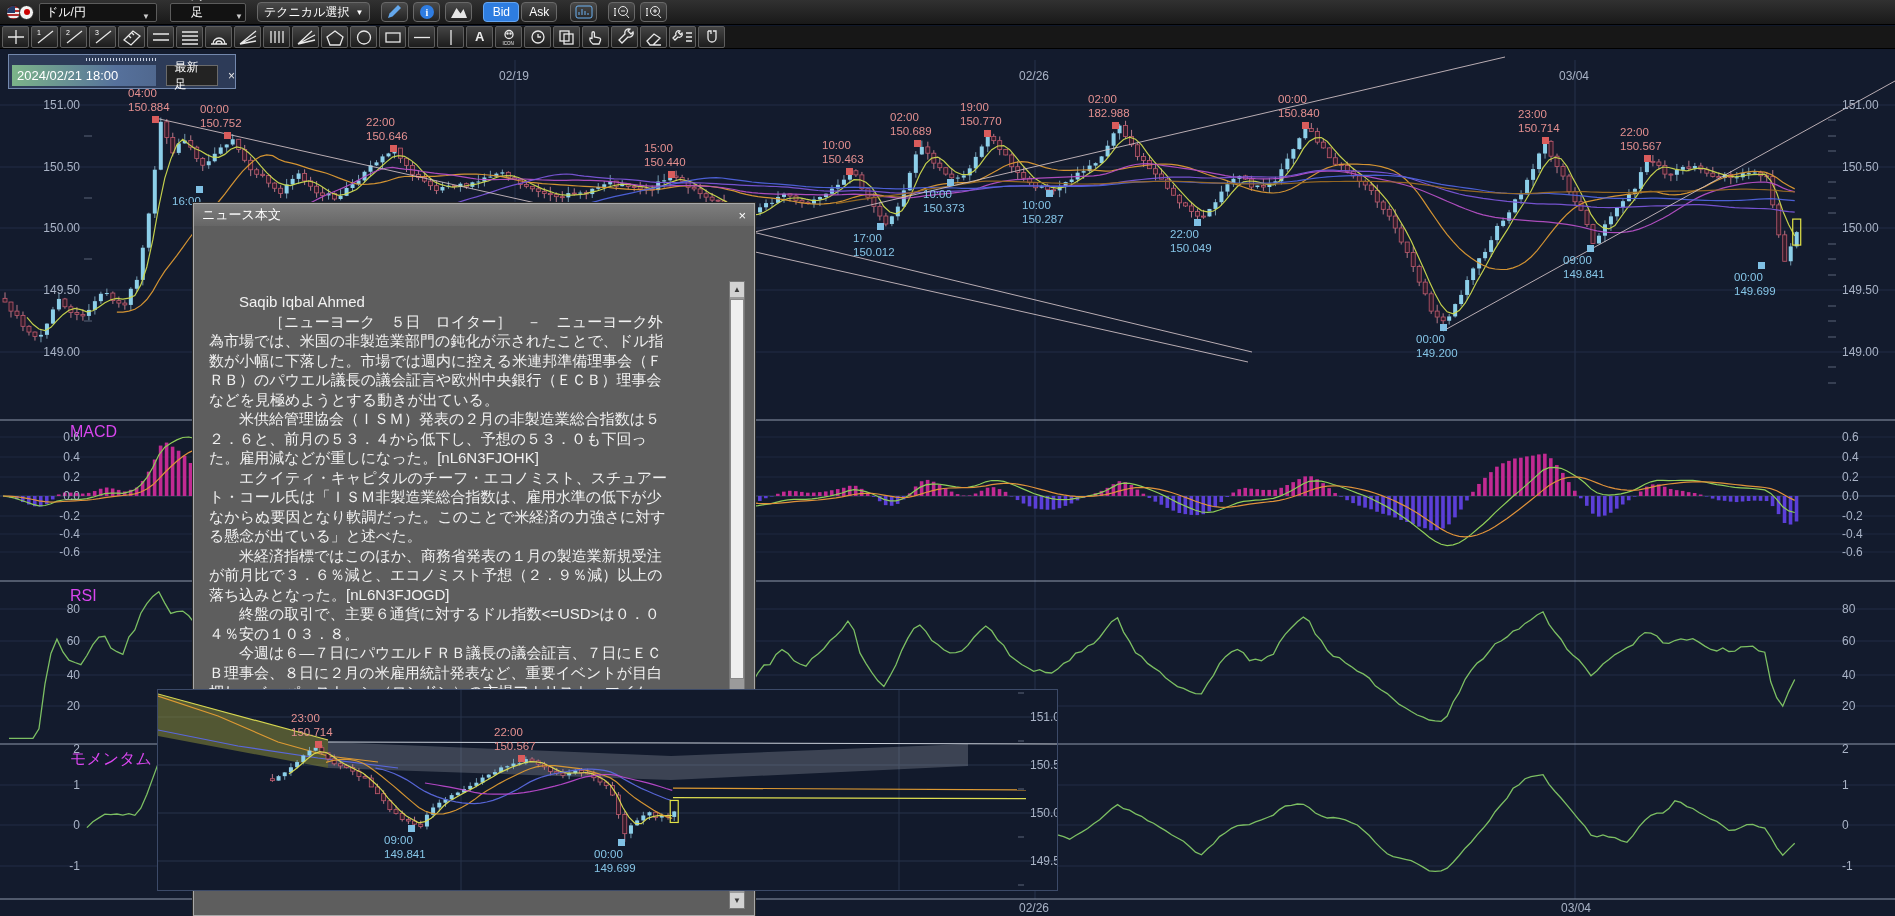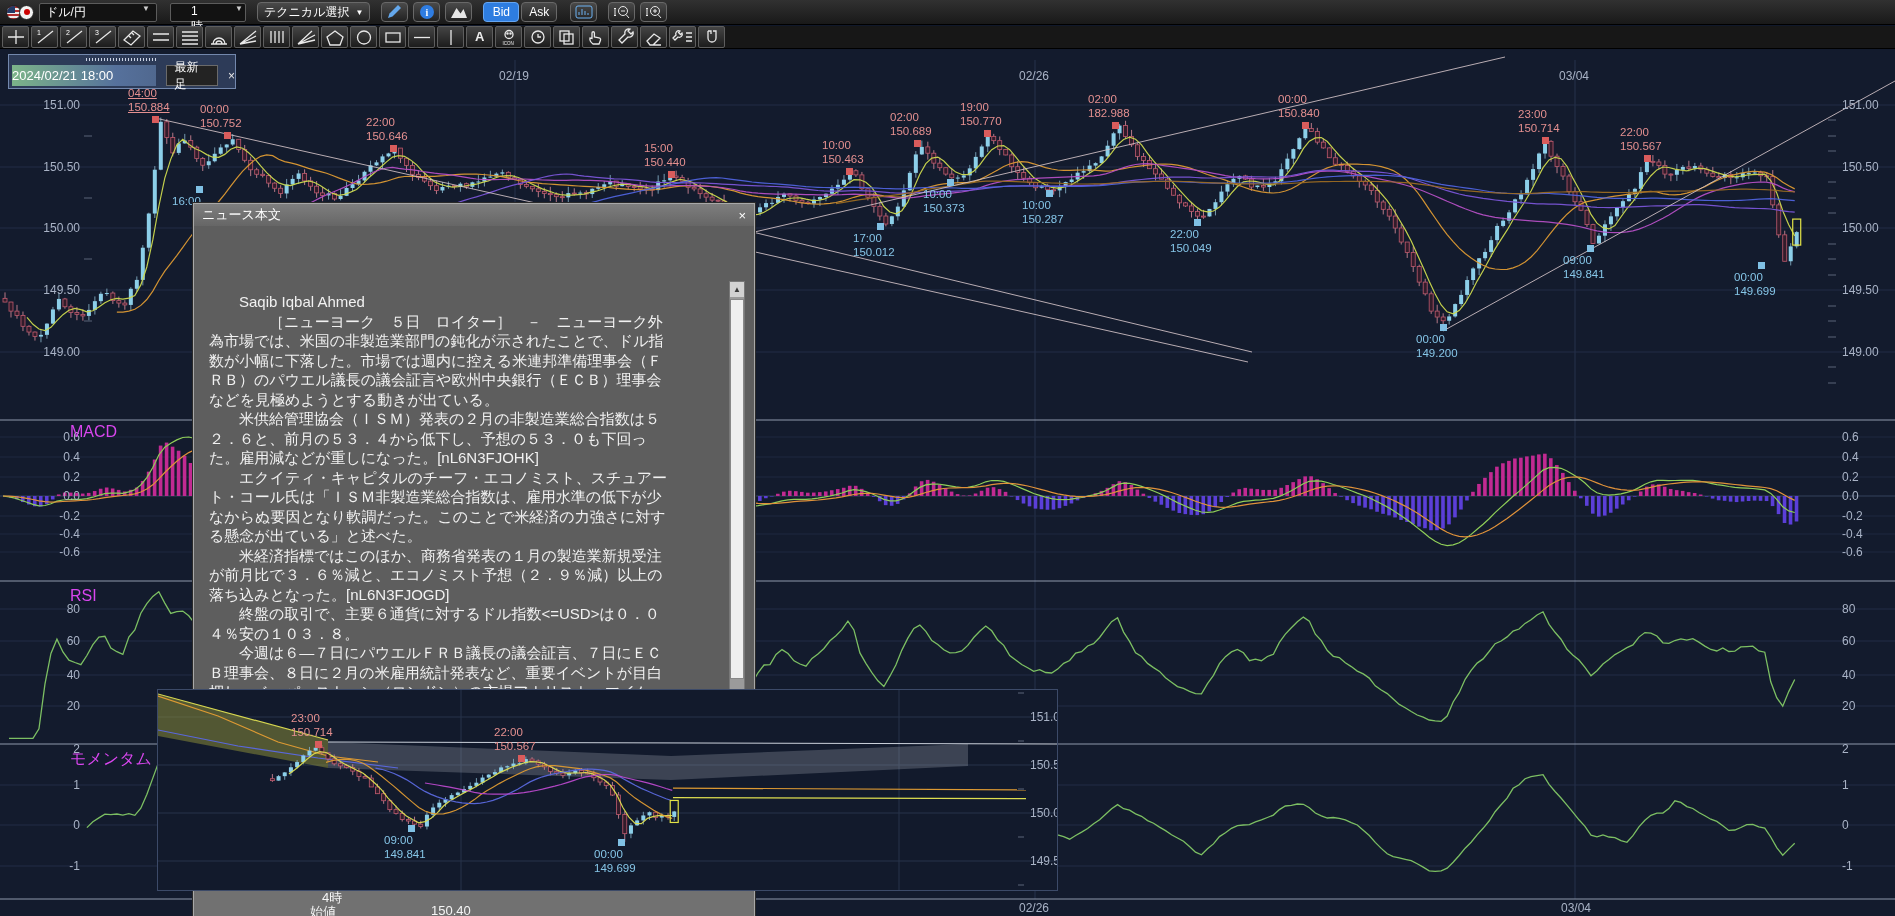--- a/index.html
+++ b/index.html
@@ -9,21 +9,21 @@
   .tb1{position:absolute;left:0;top:0;width:1895px;height:25px;background:linear-gradient(#313131,#191919);
        border-bottom:1px solid #000;display:flex;align-items:center;padding-left:6px;box-sizing:border-box;gap:5px;z-index:40;}
   .tb2{position:absolute;left:0;top:26px;width:1895px;height:23px;background:#171717;border-bottom:1px solid #000;
        display:flex;align-items:center;padding-left:2px;box-sizing:border-box;gap:2px;z-index:40;}
   .flag{width:15px;height:15px;border-radius:50%;border:1px solid #222;box-sizing:border-box;flex:none;}
   .flag-us{background:repeating-linear-gradient(#b23030 0 2px,#eee 2px 4px);position:relative;overflow:hidden;}
   .flag-us::after{content:"";position:absolute;left:0;top:0;width:8px;height:7px;background:#223a66;}
   .flag-jp{background:#f2f2f2;position:relative;}
   .flag-jp::after{content:"";position:absolute;left:3.5px;top:3.5px;width:6px;height:6px;border-radius:50%;background:#c00;}
   .dd{height:19px;background:#121212;border:1px solid #5c5c5c;border-radius:2px;color:#fff;font-size:12px;
-      display:flex;align-items:flex-start;justify-content:space-between;padding:0 6px;box-sizing:border-box;gap:24px;}
+      display:flex;align-items:flex-end;justify-content:space-between;padding:0 6px;box-sizing:border-box;gap:24px;}
   .dd .arr{font-size:8px;color:#ccc;margin-left:8px;}
   .b1{height:20px;background:linear-gradient(#4a4a4a,#222);border:1px solid #686868;border-radius:4px;color:#fff;
       font-size:12px;display:flex;align-items:center;justify-content:center;padding:0 6px;box-sizing:border-box;}
   .b1.active{background:#2e7de0;border-color:#66a6f2;}
   .b1.icon{width:27px;padding:0;}
   .infoi{width:14px;height:14px;border-radius:50%;background:#2f7de2;color:#fff;font-size:10px;font-weight:bold;
          display:flex;align-items:center;justify-content:center;font-family:"Liberation Serif",serif;}
   .tool{width:25px;height:20px;background:linear-gradient(#444,#1c1c1c);border:1px solid #5e5e5e;border-radius:2px;
         display:flex;align-items:center;justify-content:center;flex:none;}
   .tool svg{stroke:#e9e9e9;fill:none;stroke-width:1.3;}
@@ -43,21 +43,21 @@
   .mk{position:absolute;width:7px;height:7px;}
   .mk.h{background:#d95c5c;}
   .mk.l{background:#7fc0e4;}
   
   .chip{position:absolute;left:8px;top:54px;width:228px;height:35px;background:#2d3b58;border:1px solid #7388ad;
         box-sizing:border-box;z-index:50;}
   .chip-handle{height:8px;display:flex;align-items:center;justify-content:center;}
   .chip-dots{width:72px;height:3px;background:repeating-linear-gradient(90deg,#cdd5e6 0 1px,transparent 1px 3px);}
   .chip-row{display:flex;align-items:center;height:25px;padding-left:3px;}
   .chip-dt{width:146px;height:21px;background:linear-gradient(90deg,#7cb489,#56719c 72%,#50688f);color:#fff;
-           font-size:13px;display:flex;align-items:center;box-sizing:border-box;text-align:right;}
+           font-size:13px;display:flex;align-items:center;padding-left:5px;box-sizing:border-box;text-align:right;}
   .chip-btn{margin-left:10px;height:19px;padding:0 7px;background:#232323;border:1px solid #6a6a6a;color:#fff;
             font-size:12px;display:flex;align-items:center;}
   .chip-x{margin-left:10px;color:#e8e8e8;font-size:12px;}
   
   .nw{position:absolute;left:193px;top:203px;width:562px;height:713px;background:#5e5e5e;border:1px solid #a8a8a8;
       box-sizing:border-box;z-index:60;box-shadow:0 0 0 1px #2a2a2a;}
   .nw-title{height:22px;background:linear-gradient(#7e7e7e,#666);color:#fff;font-size:13px;display:flex;
             align-items:center;justify-content:space-between;padding:0 8px;}
   .nw-x{color:#fff;font-size:13px;}
   .nw-head{position:absolute;left:21px;top:30px;width:605px;font-size:14px;font-weight:bold;color:#fff;
@@ -1107,21 +1107,21 @@
     <div class="axlbl " style="left: 1842px; top: 859px;">-1</div>
     <div class="date" style="left: 499px; top: 69px;">02/19</div>
     <div class="date" style="left: 1019px; top: 69px;">02/26</div>
     <div class="date" style="left: 1559px; top: 69px;">03/04</div>
     <div class="date" style="left: 1019px; top: 901px;">02/26</div>
     <div class="date" style="left: 1561px; top: 901px;">03/04</div>
     <div class="pn" style="left: 70px; top: 423px;">MACD</div>
     <div class="pn" style="left: 70px; top: 587px;">RSI</div>
     <div class="pn" style="left: 70px; top: 749px;">モメンタム</div>
     <div class="mk h" style="left: 152px; top: 116px;"></div>
-    <div class="ann h" style="left: 128px; bottom: 802px; text-decoration: underline;">
+    <div class="ann h" style="left: 128px; bottom: 802px;">
       <div>04:00</div>
       <div>150.884</div>
     </div>
     <div class="mk h" style="left: 224px; top: 132px;"></div>
     <div class="ann h" style="left: 200px; bottom: 786px;">
       <div>00:00</div>
       <div>150.752</div>
     </div>
     <div class="mk h" style="left: 390px; top: 145px;"></div>
     <div class="ann h" style="left: 366px; bottom: 773px;">
@@ -1422,25 +1422,20 @@
 　　　　［ニューヨーク　５日　ロイター］　－　ニューヨーク外為市場では、米国の非製造業部門の鈍化が示されたことで、ドル指数が小幅に下落した。市場では週内に控える米連邦準備理事会（ＦＲＢ）のパウエル議長の議会証言や欧州中央銀行（ＥＣＢ）理事会などを見極めようとする動きが出ている。
 　　米供給管理協会（ＩＳＭ）発表の２月の非製造業総合指数は５２．６と、前月の５３．４から低下し、予想の５３．０も下回った。雇用減などが重しになった。[nL6N3FJOHK]
 　　エクイティ・キャピタルのチーフ・エコノミスト、スチュアート・コール氏は「ＩＳＭ非製造業総合指数は、雇用水準の低下が少なからぬ要因となり軟調だった。このことで米経済の力強さに対する懸念が出ている」と述べた。
 　　米経済指標ではこのほか、商務省発表の１月の製造業新規受注が前月比で３．６％減と、エコノミスト予想（２．９％減）以上の落ち込みとなった。[nL6N3FJOGD]
 　　終盤の取引で、主要６通貨に対するドル指数&lt;=USD&gt;は０．０４％安の１０３．８。
 　　今週は６―７日にパウエルＦＲＢ議長の議会証言、７日にＥＣＢ理事会、８日に２月の米雇用統計発表など、重要イベントが目白押し。ベッパーストーン（ロンドン）の市場アナリスト、マイケル・ブラウン氏は「重要イベントを控え、積極的な取引が手控えられている」としてい</div>
   <div class="sb">
     <div class="sb-up">▲</div>
     <div class="sb-th"></div>
     <div class="sb-dn">▼</div>
-  </div>
-  <div class="nw-foot">
-    <span style="left:128px;top:1px;">4時</span>
-    <span style="left:116px;top:15px;">始値</span>
-    <span style="left:237px;top:15px;">150.40</span>
   </div>
 </div>
 
 <div class="inset" id="inset">
   <svg id="inset-svg" width="899" height="200">
       <rect x="0" y="0" width="899" height="200" fill="#121a2c"></rect>
       <line x1="0" y1="27" x2="899" y2="27" stroke="#27324a" stroke-width="1" opacity="1"></line>
       <line x1="0" y1="75" x2="899" y2="75" stroke="#27324a" stroke-width="1" opacity="1"></line>
       <line x1="0" y1="123" x2="899" y2="123" stroke="#27324a" stroke-width="1" opacity="1"></line>
       <line x1="0" y1="171" x2="899" y2="171" stroke="#27324a" stroke-width="1" opacity="1"></line>

